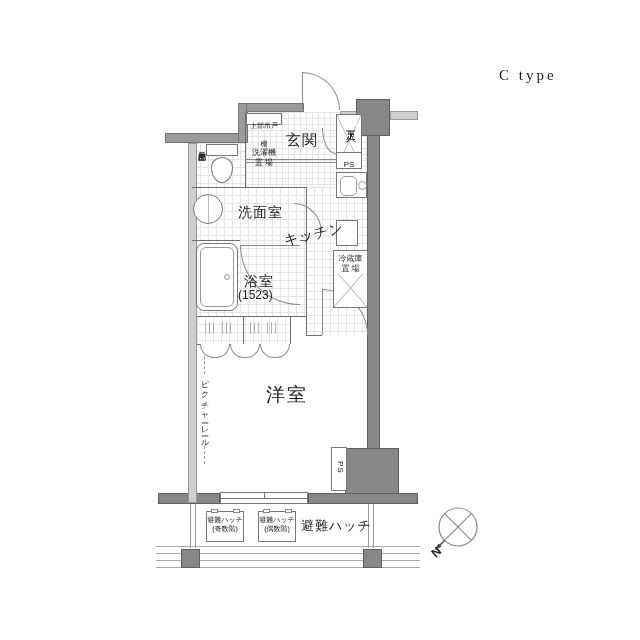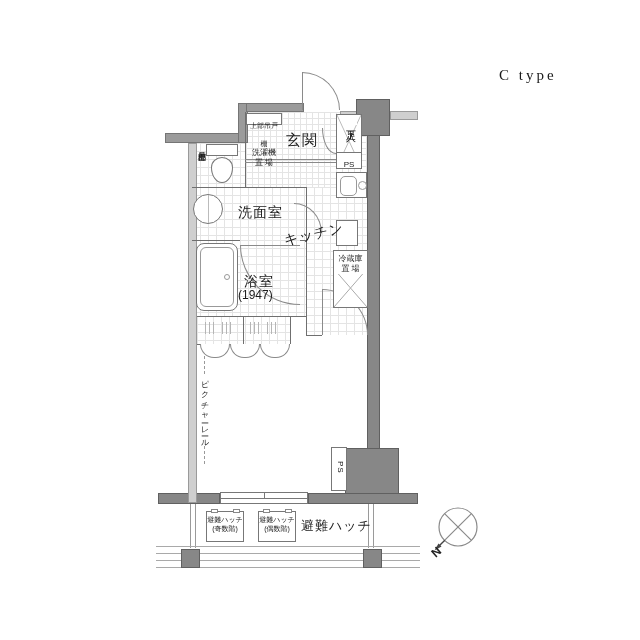--- a/index.html
+++ b/index.html
@@ -152,21 +152,22 @@
     <div class="tab" style="left:4px;top:-3px;"></div>
     <div class="tab" style="left:26px;top:-3px;"></div>
     <div class="lbl" style="font-size:7px;margin-top:4px;">避難ハッチ
 (偶数階)</div>
   </div>
 
   <div class="abs lbl" style="left:286px;top:131px;font-size:15px;letter-spacing:1px;">玄関</div>
   <div class="abs lbl" style="left:238px;top:204px;font-size:14px;letter-spacing:1px;">洗面室</div>
   <div class="abs lbl" style="left:284px;top:232px;font-size:14px;letter-spacing:1px;transform:rotate(-12deg);transform-origin:left center;">キッチン</div>
   <div class="abs lbl" style="left:244px;top:273px;font-size:14px;letter-spacing:1px;">浴室</div>
-  <div class="abs lbl" style="left:238px;top:288px;font-size:12px;">(1947)</div>
+  <div class="abs lbl" style="left:238px;top:288px;font-size:12px;">(1523)</div>
+  <div class="abs lbl ctr" style="left:227px;top:383px;width:120px;font-size:19px;letter-spacing:2px;">洋室</div>
   <div class="abs lbl" style="left:301px;top:518px;font-size:13px;letter-spacing:1px;">避難ハッチ</div>
 
   <svg class="abs" width="64" height="64" style="left:428px;top:497px;">
     <circle cx="30" cy="30" r="19" fill="none" stroke="#8a8a8a" stroke-width="1.2"></circle>
     <line x1="16.8" y1="16.8" x2="43.2" y2="43.2" stroke="#8a8a8a" stroke-width="1.2"></line>
     <line x1="43.2" y1="16.8" x2="16.8" y2="43.2" stroke="#8a8a8a" stroke-width="1.2"></line>
     <line x1="16.8" y1="43.2" x2="10" y2="50" stroke="#444" stroke-width="1.4"></line>
     <polygon points="6.5,53.5 13.5,49.5 10.5,46.5" fill="#444"></polygon>
     <text x="3" y="59" font-size="12" font-weight="bold" fill="#222" transform="rotate(-42 8 54)" font-family="Liberation Sans, sans-serif">N</text>
   </svg>

